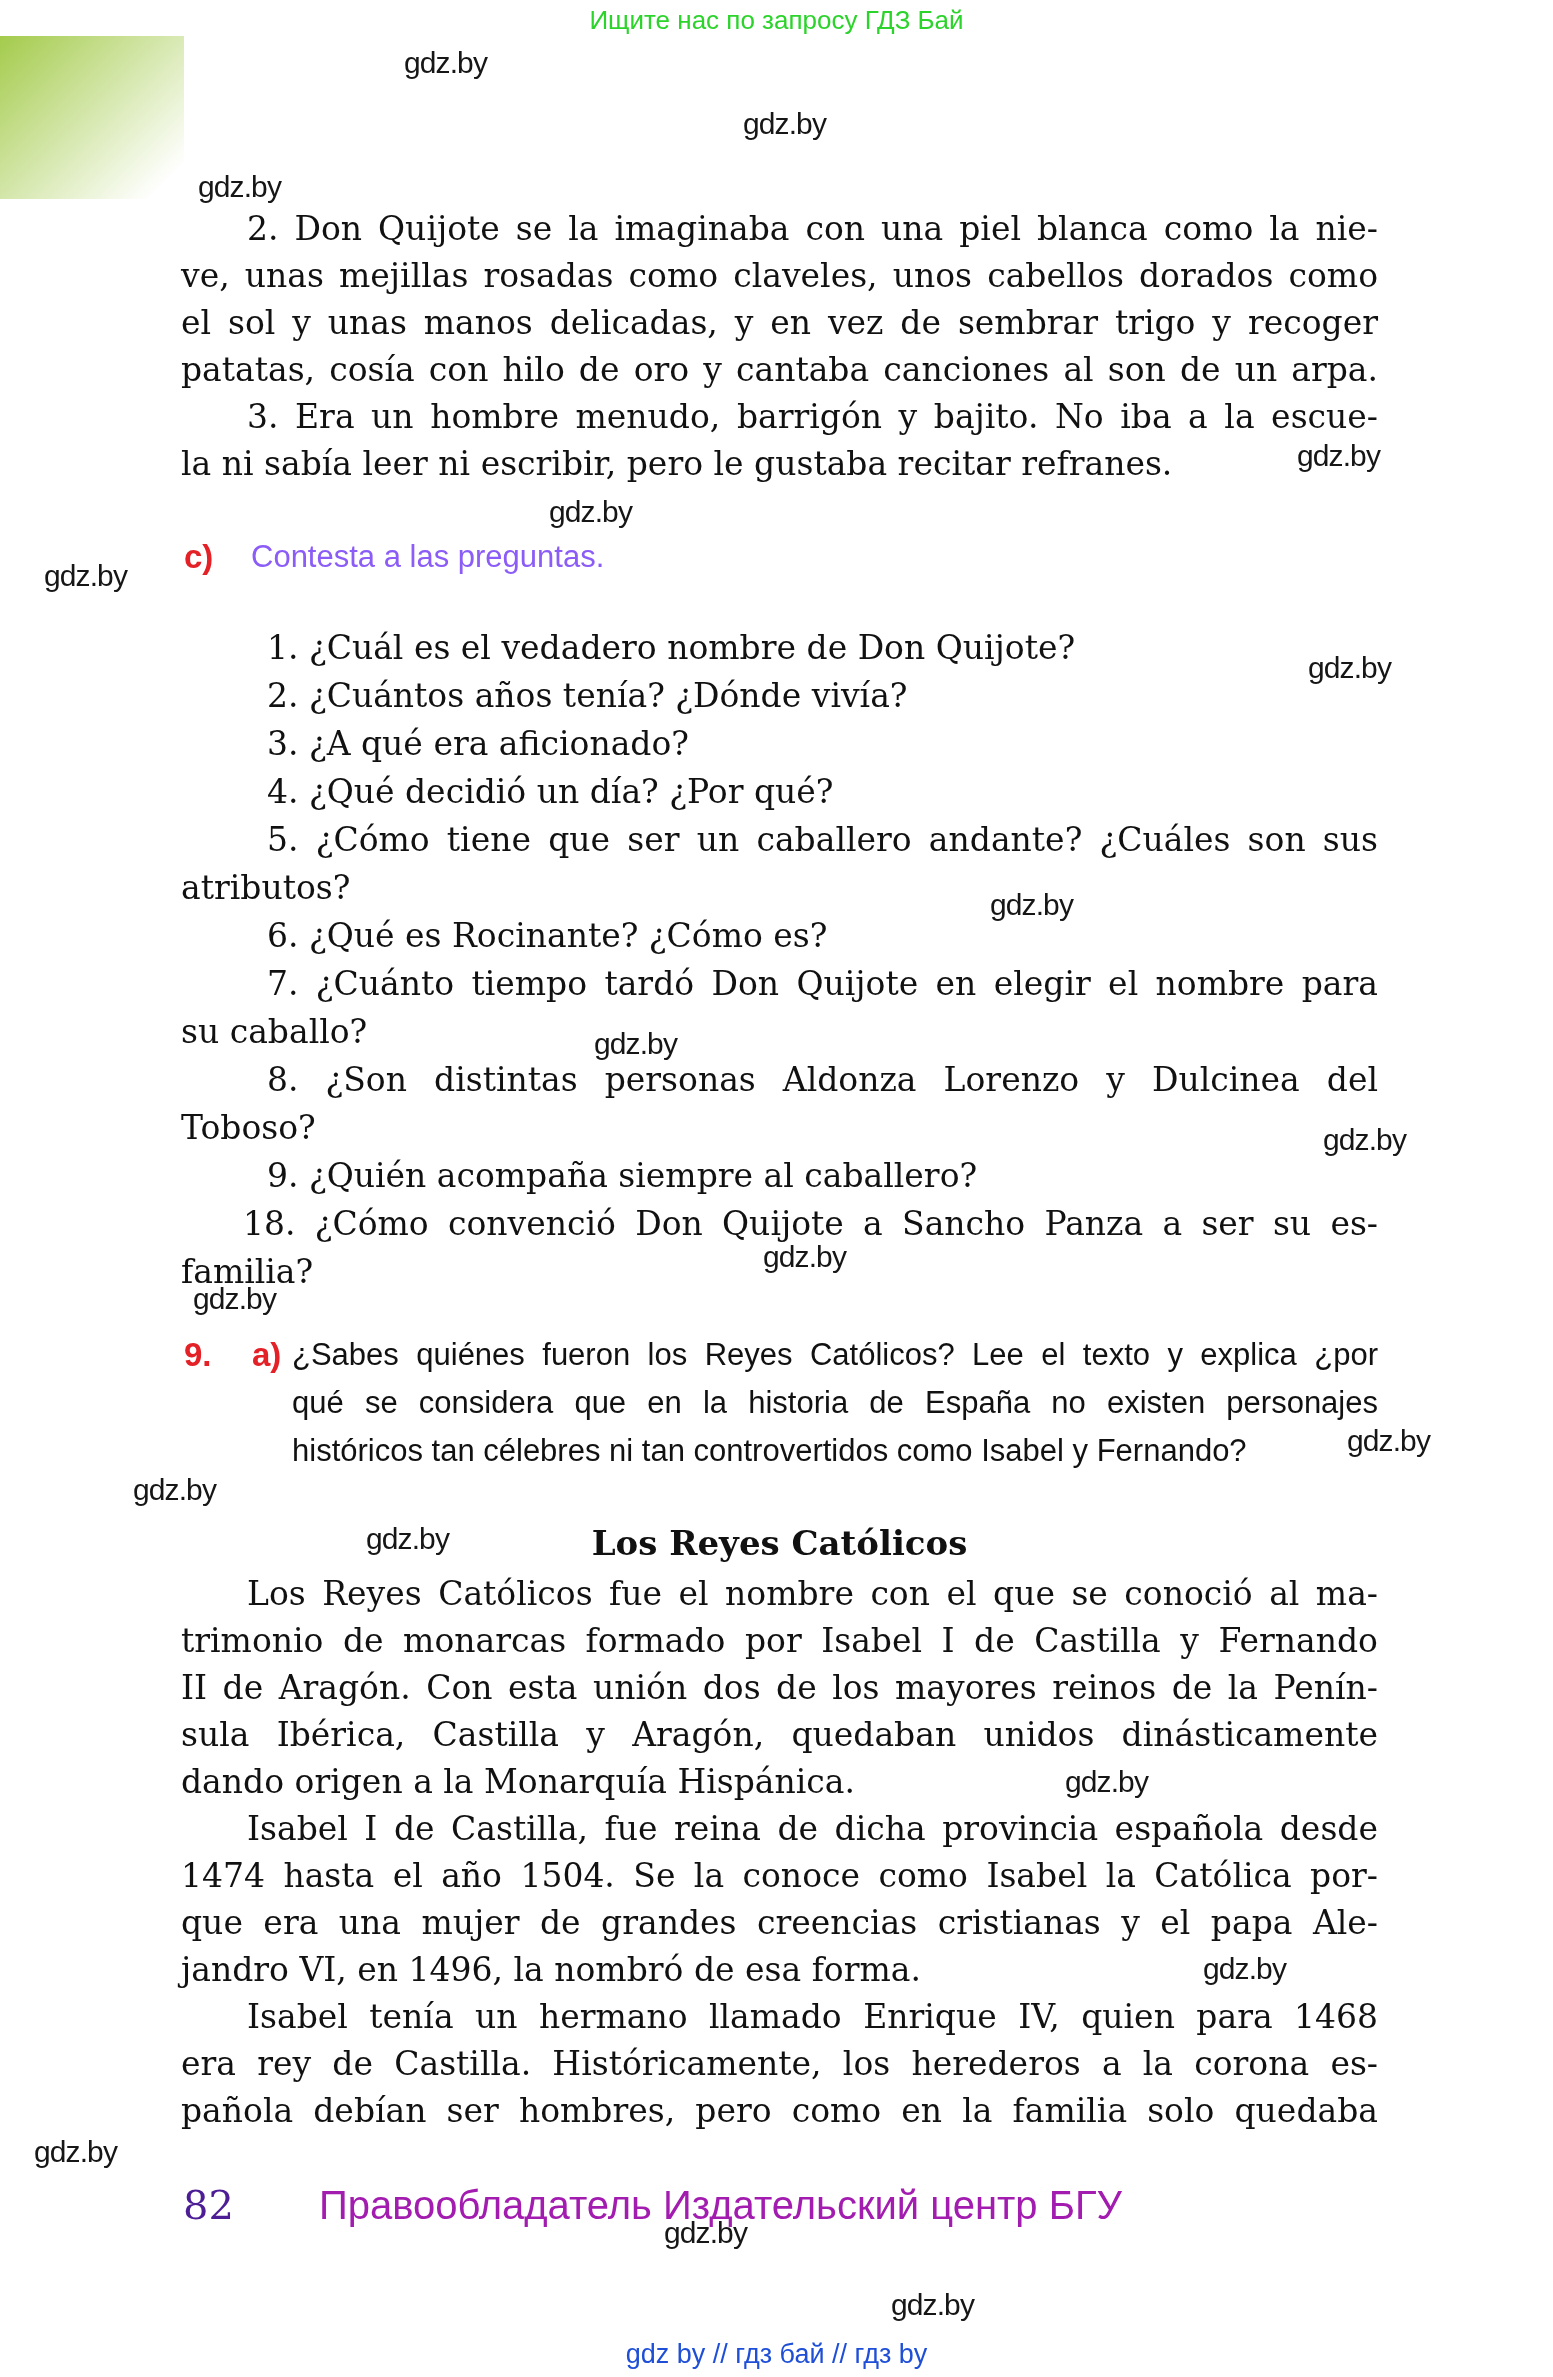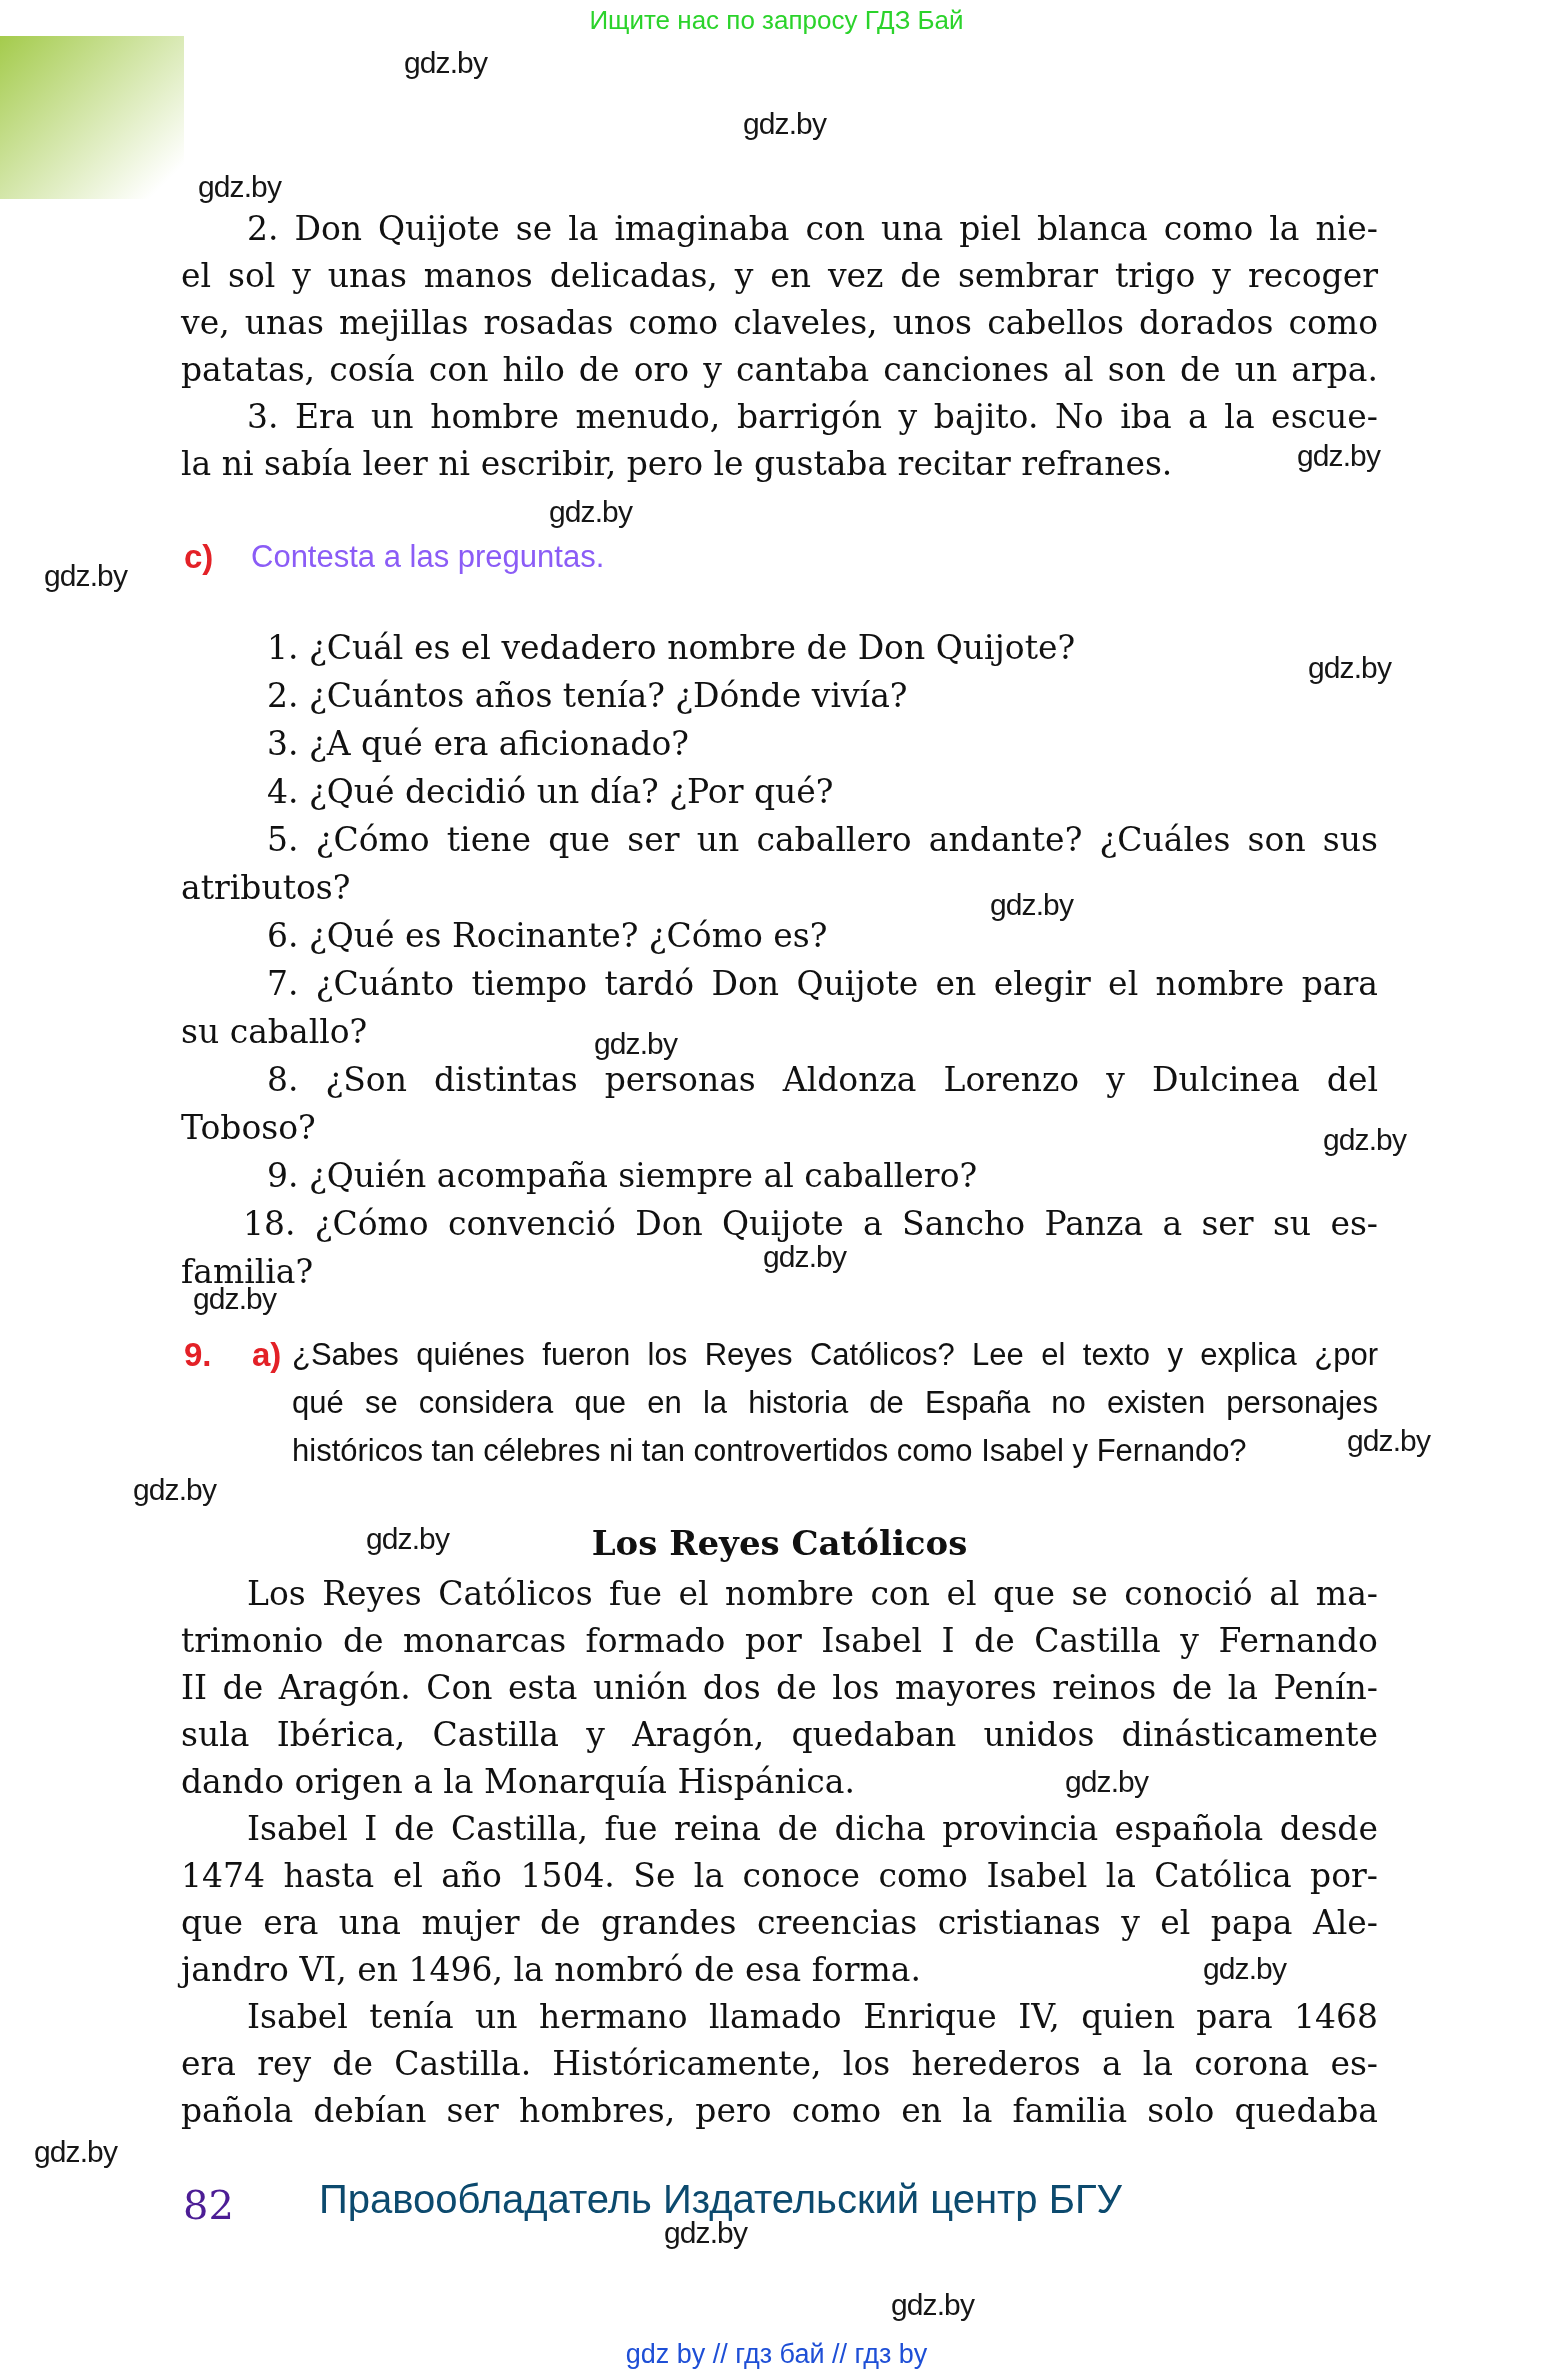--- a/index.html
+++ b/index.html
@@ -105,22 +105,22 @@
       <div class="wm" style="left: 366px; top: 1522px; color: rgb(22, 22, 22);">gdz.by</div>
       <div class="wm" style="left: 1065px; top: 1765px; color: rgb(22, 22, 22);">gdz.by</div>
       <div class="wm" style="left: 1203px; top: 1952px; color: rgb(22, 22, 22);">gdz.by</div>
       <div class="wm" style="left: 34px; top: 2135px; color: rgb(22, 22, 22);">gdz.by</div>
       <div class="wm" style="left: 664px; top: 2216px; color: rgb(22, 22, 22);">gdz.by</div>
       <div class="wm" style="left: 891px; top: 2288px; color: rgb(22, 22, 22);">gdz.by</div>
     </div>
 
   <div id="reading-block" class="col">
       <div class="line j" style="padding-left: 66px;">2. Don Quijote se la imaginaba con una piel blanca como la nie-</div>
+      <div class="line j">ve, unas mejillas rosadas como claveles, unos cabellos dorados como</div>
       <div class="line j">el sol y unas manos delicadas, y en vez de sembrar trigo y recoger</div>
-      <div class="line j">ve, unas mejillas rosadas como claveles, unos cabellos dorados como</div>
       <div class="line j">patatas, cosía con hilo de oro y cantaba canciones al son de un arpa.</div>
       <div class="line j" style="padding-left: 66px;">3. Era un hombre menudo, barrigón y bajito. No iba a la escue-</div>
       <div class="line">la ni sabía leer ni escribir, pero le gustaba recitar refranes.</div>
     </div>
 
   <span id="task-c-label" class="red-label" style="color: rgb(227, 33, 39);">c)</span>
   <span id="task-c-text">Contesta a las preguntas.</span>
 
   <div id="questions-block" class="col">
       <div class="line" style="padding-left: 86px;">1. ¿Cuál es el vedadero nombre de Don Quijote?</div>
@@ -157,16 +157,16 @@
       <div class="line j" style="padding-left: 66px;">Isabel I de Castilla, fue reina de dicha provincia española desde</div>
       <div class="line j">1474 hasta el año 1504. Se la conoce como Isabel la Católica por-</div>
       <div class="line j">que era una mujer de grandes creencias cristianas y el papa Ale-</div>
       <div class="line">jandro VI, en 1496, la nombró de esa forma.</div>
       <div class="line j" style="padding-left: 66px;">Isabel tenía un hermano llamado Enrique IV, quien para 1468</div>
       <div class="line j">era rey de Castilla. Históricamente, los herederos a la corona es-</div>
       <div class="line j">pañola debían ser hombres, pero como en la familia solo quedaba</div>
     </div>
 
   <div id="page-number">82</div>
-  <div id="copyright" style="color: #0c4a6e;">Правообладатель Издательский центр БГУ</div>
+  <div id="copyright" style="color: #a21caf; margin-top: 6px;">Правообладатель Издательский центр БГУ</div>
   <div id="links-line" style="color: rgb(30, 79, 214);">gdz by  //  гдз бай  //  гдз by</div>
 </div>
 
 
 </body></html>

